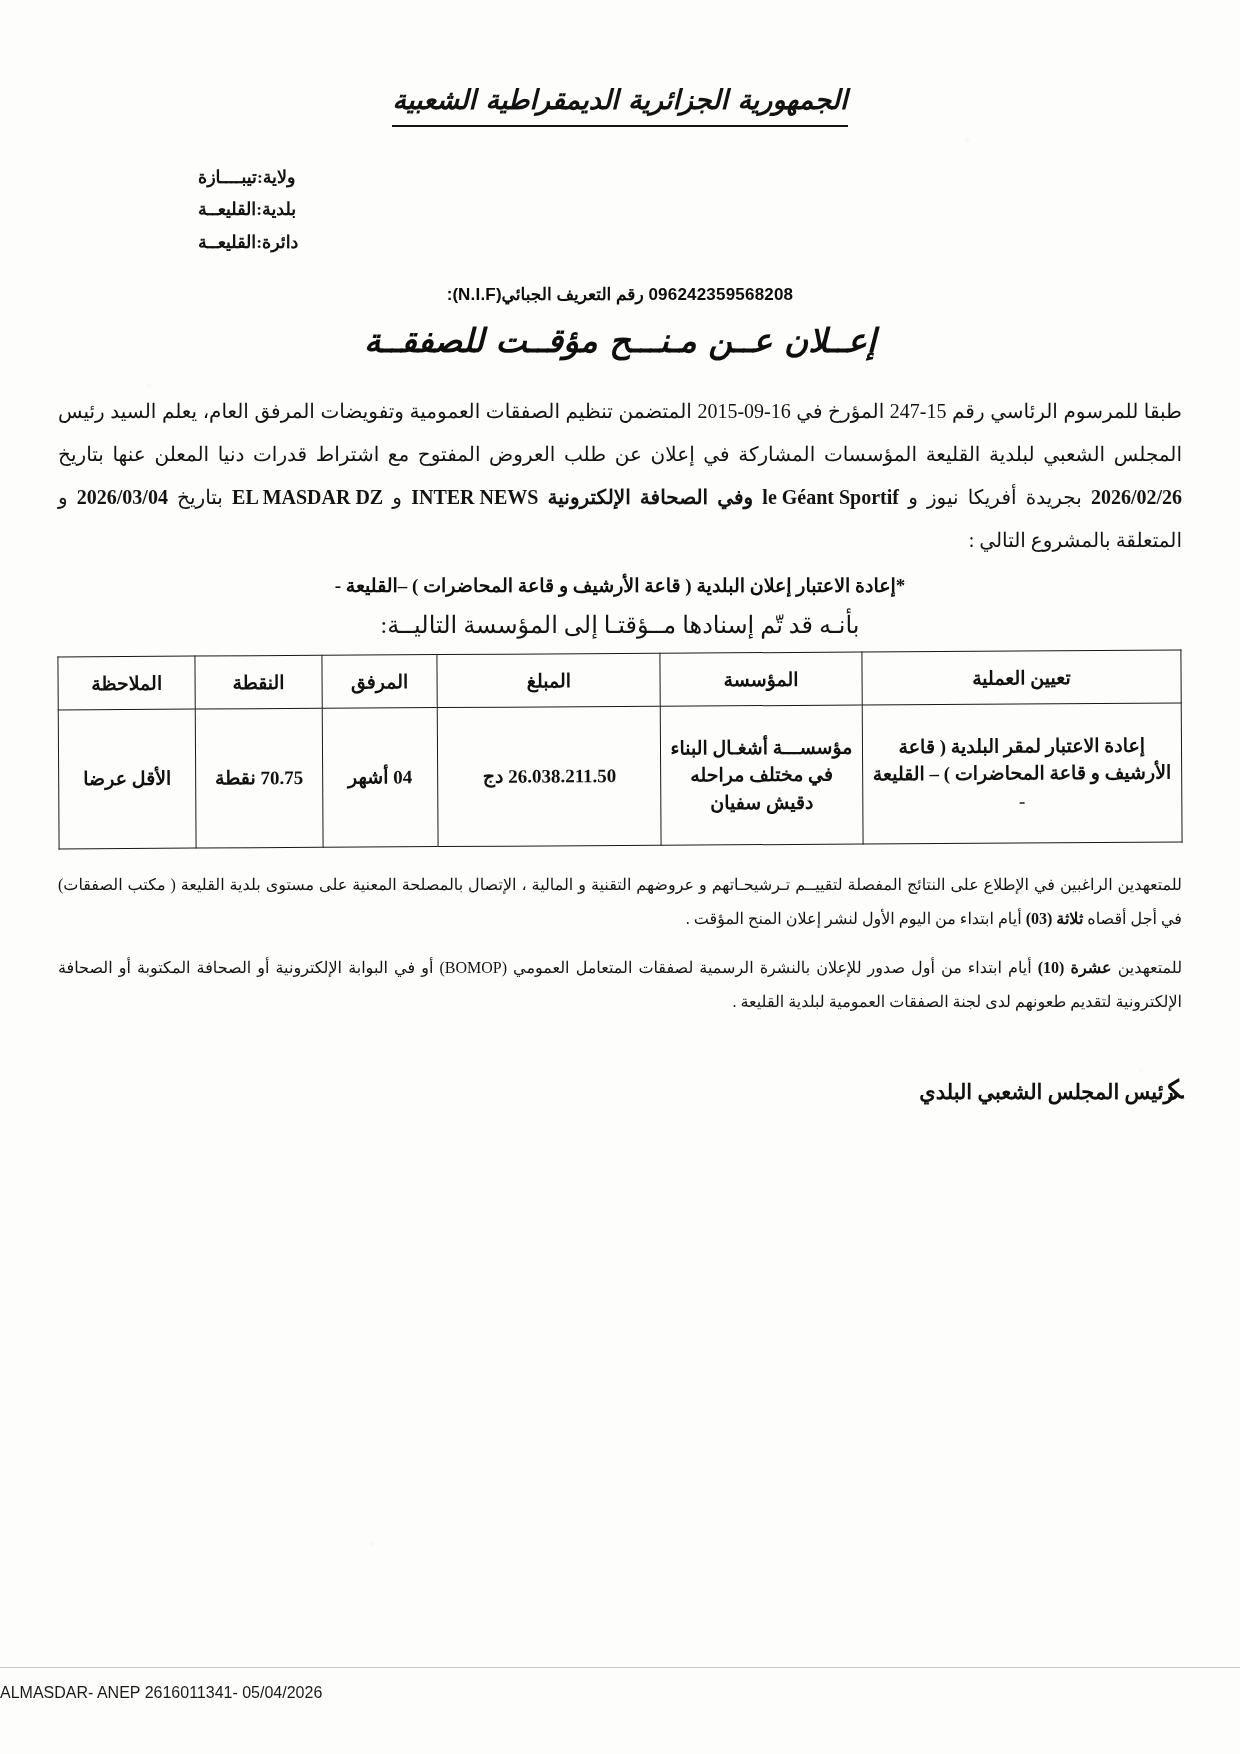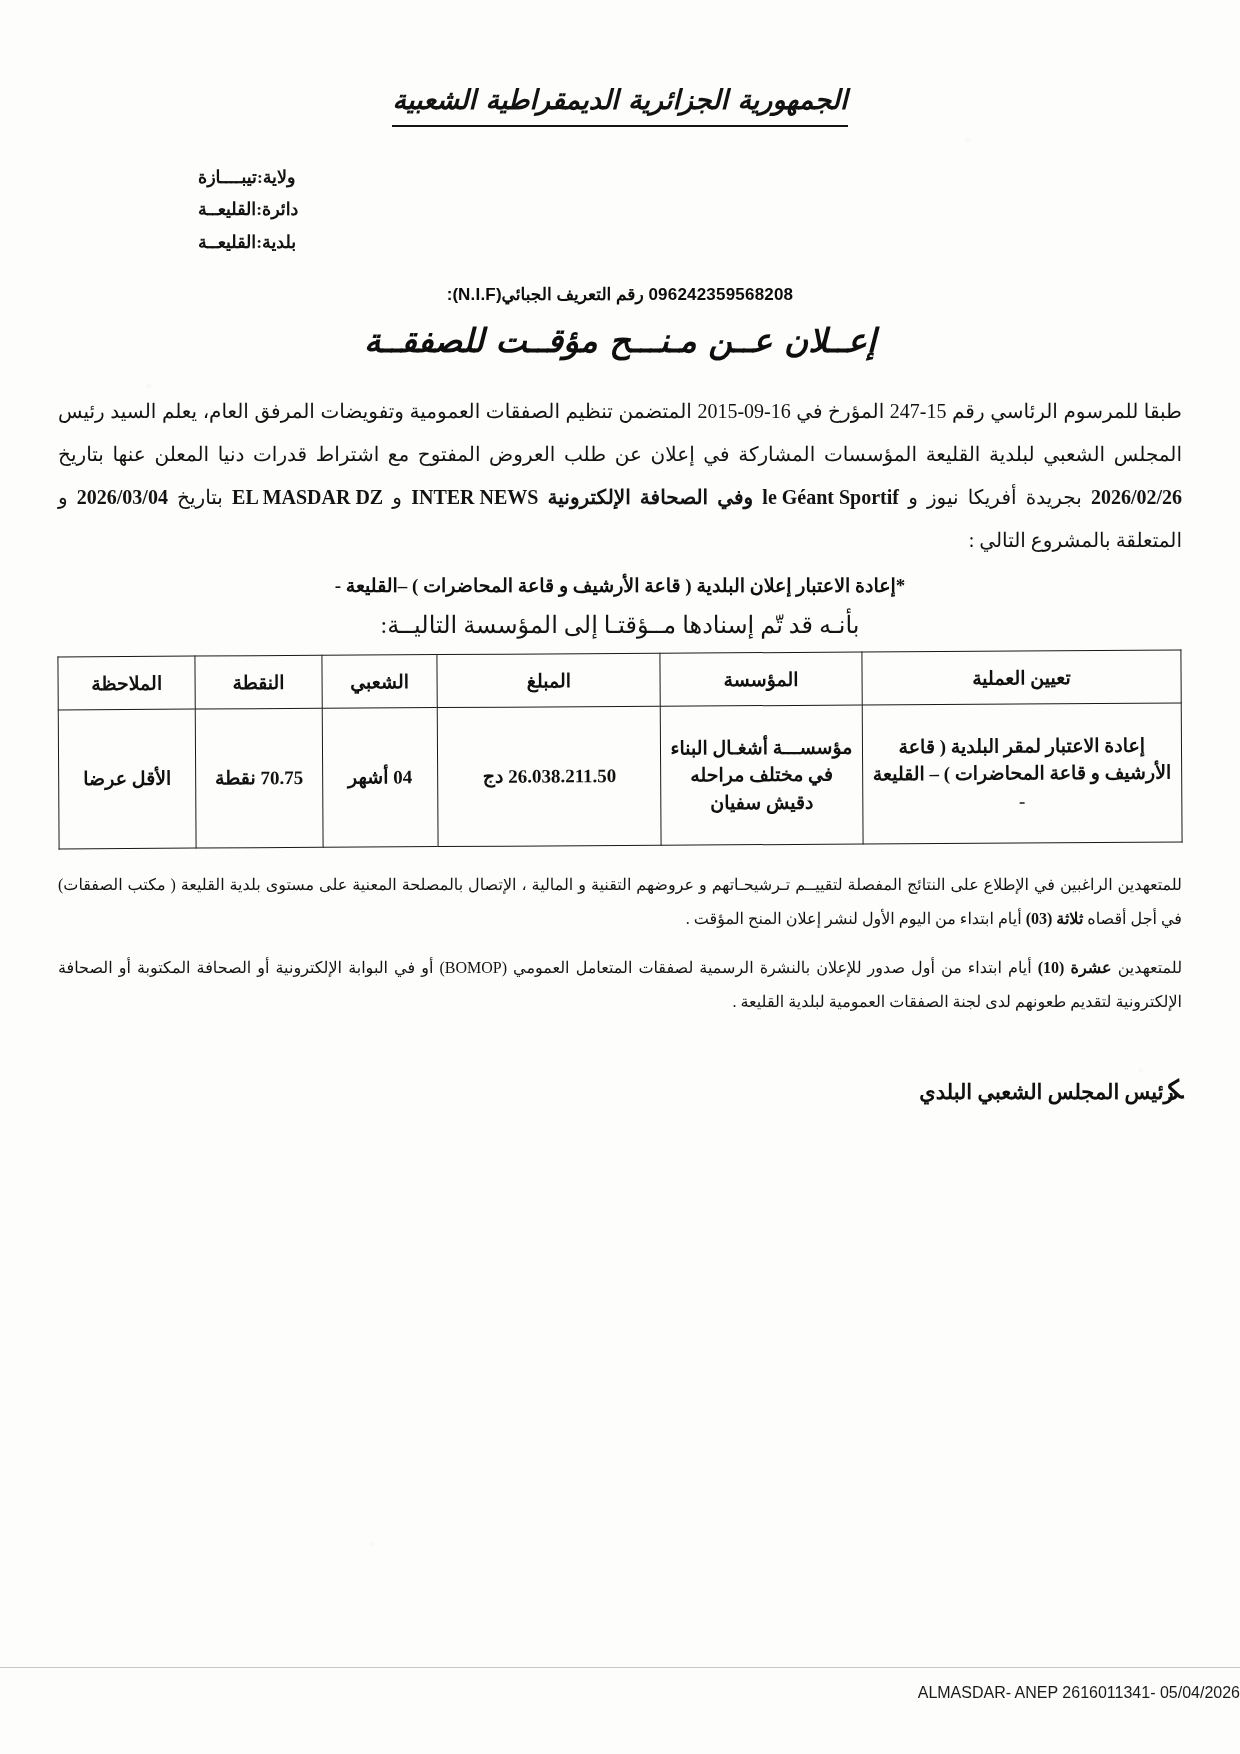--- a/index.html
+++ b/index.html
@@ -211,42 +211,42 @@
     right: 0;
     bottom: 86px;
     height: 1px;
     background: #c9c9c9;
   }
   .footer {
     position: absolute;
     left: 0;
     right: 0;
     bottom: 52px;
-    text-align: right;
+    text-align: left;
     font-family: "Liberation Sans", sans-serif;
     font-size: 16px;
     color: #1a1a1a;
     direction: ltr;
   }
 </style>
 </head>
 <body>
 
 <div class="page">
 
   <div class="content">
 
     <div class="republic">
       <span>الجمهورية الجزائرية الديمقراطية الشعبية</span>
     </div>
 
     <div class="admin-block">
       <div>ولاية:تيبــــازة</div>
+      <div>بلدية:القليعــة</div>
       <div>دائرة:القليعــة</div>
-      <div>بلدية:القليعــة</div>
     </div>
 
     <div class="nif">
       <span class="num">096242359568208</span>
       <span>رقم التعريف الجبائي(N.I.F):</span>
     </div>
 
     <div class="doc-title">إعــلان عــن مـنـــح مؤقــت للصفقــة</div>
 
     <div class="body-text">
@@ -257,21 +257,21 @@
 
     <div class="assign-line">بأنـه قد تّم إسنادها مــؤقتـا إلى المؤسسة التاليــة:</div>
 
     <div class="tbl-wrap">
       <table class="award">
         <thead>
           <tr>
             <th class="col-op">تعيين العملية</th>
             <th class="col-company">المؤسسة</th>
             <th class="col-amount">المبلغ</th>
-            <th class="col-delay">الشعبي</th>
+            <th class="col-delay">المرفق</th>
             <th class="col-points">النقطة</th>
             <th class="col-remark">الملاحظة</th>
           </tr>
         </thead>
         <tbody>
           <tr>
             <td class="col-op">إعادة الاعتبار لمقر البلدية ( قاعة الأرشيف و قاعة المحاضرات ) – القليعة -</td>
             <td class="col-company">مؤسســـة أشغـال البناء في مختلف مراحله دقيش سفيان</td>
             <td class="col-amount amount">26.038.211.50 دج</td>
             <td class="col-delay delay">04 أشهر</td>

